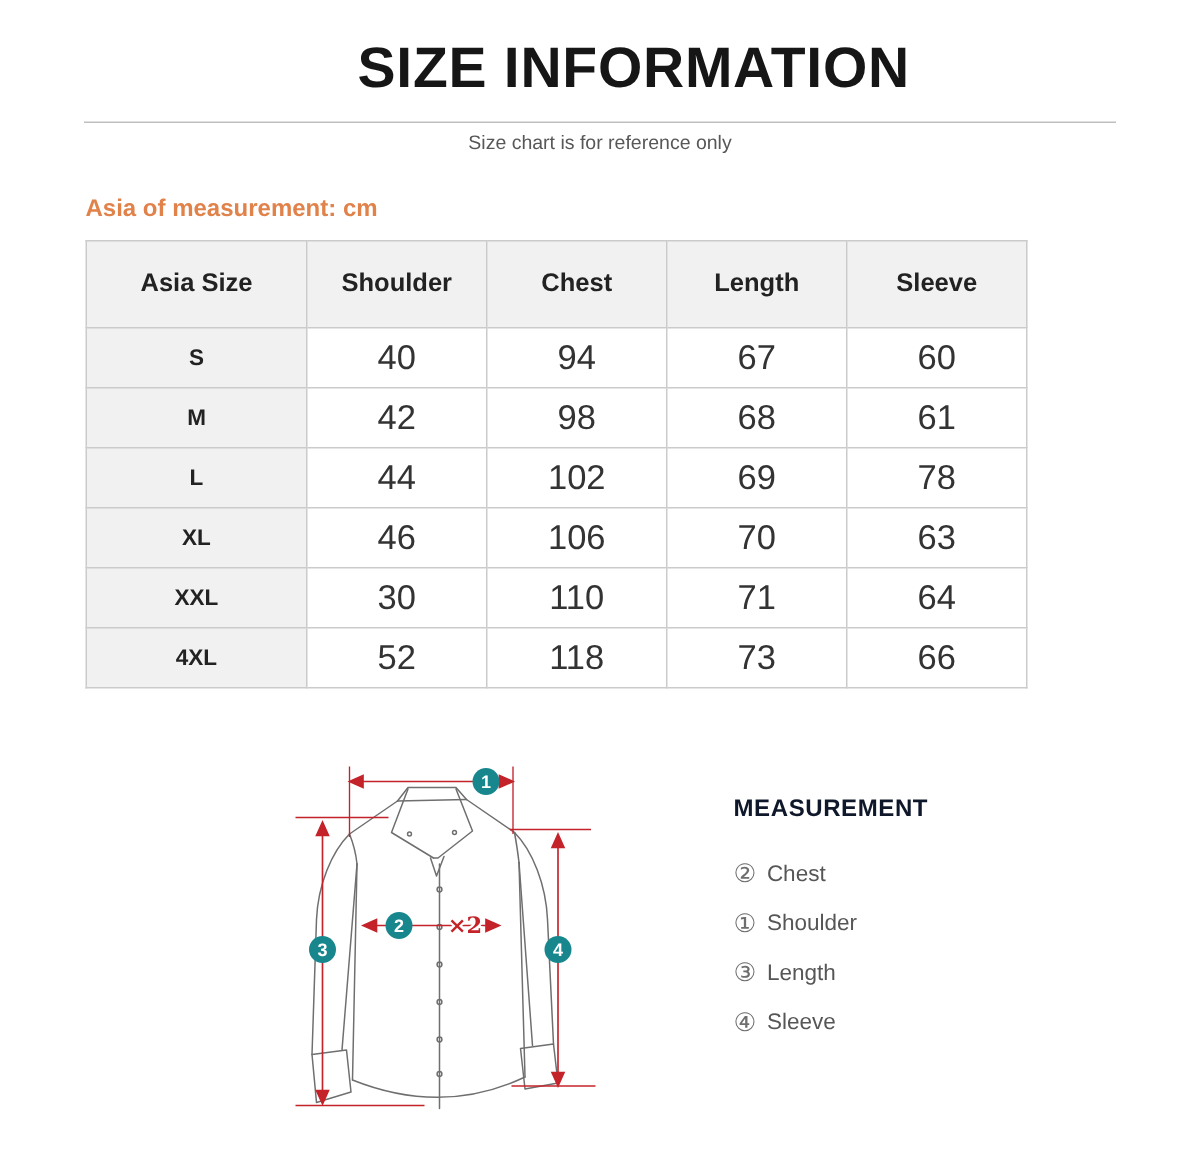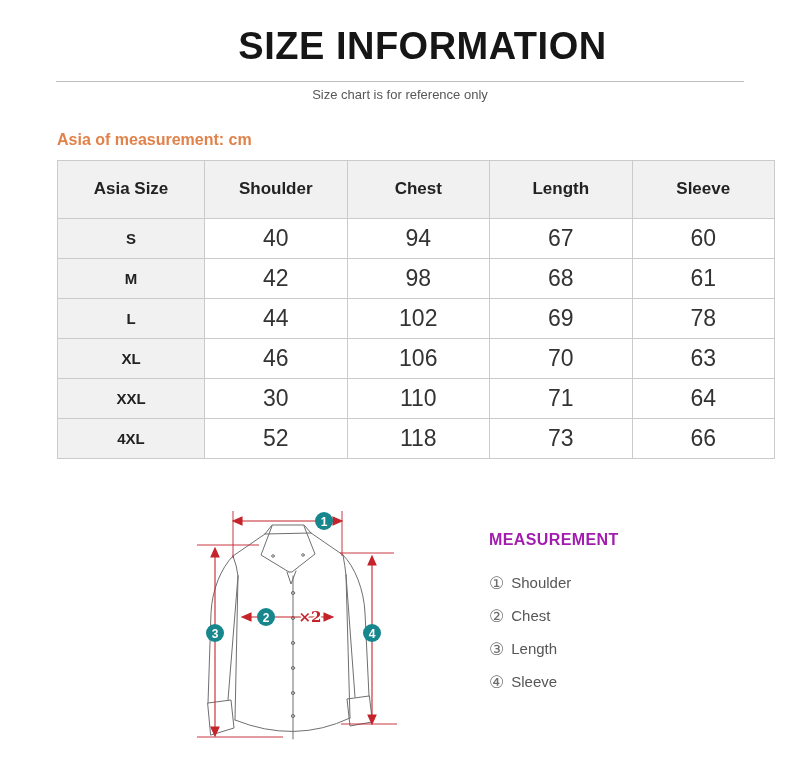--- a/index.html
+++ b/index.html
@@ -29,21 +29,21 @@
   }
   .unit-note{
     margin:29px 0 11px 57px;
     font-size:16px;font-weight:700;
     color:#e0824a;
   }
   
   table.size-table{
     border-collapse:collapse;
     table-layout:fixed;
-    width:718px;margin-left:57px;
+    width:628px;margin-left:57px;
   }
   .size-table th,.size-table td{
     border:1px solid #cbcbcb;
     text-align:center;vertical-align:middle;
     padding:0;
   }
   .size-table thead th{
     height:57px;background:#f1f1f1;
     font-size:17px;font-weight:700;color:#222222;
   }
@@ -59,21 +59,21 @@
   .diagram{
     position:absolute;left:183px;top:498px;
     width:230px;height:262px;
   }
   
   .legend{
     position:absolute;left:489px;top:531px;width:260px;
   }
   .legend-heading{
     margin:0 0 26px;
-    font-size:16px;font-weight:700;color:#a21caf;
+    font-size:16px;font-weight:700;color:#0f172a;
     letter-spacing:.4px;
   }
   .legend-list{list-style:none;margin:0;padding:0;}
   .legend-item{
     margin:0 0 17px;
     font-size:15px;color:#565656;line-height:16px;
   }
   .legend-marker{
     font-family:"DejaVu Sans",sans-serif;
     font-size:17px;color:#6e6e6e;
@@ -241,20 +241,20 @@
       <g>
         <circle cx="189" cy="135" r="9" fill="#17878d"></circle>
         <text x="189" y="139.5" fill="#ffffff">4</text>
       </g>
     </g>
   </svg>
 
   <div class="legend">
     <h2 class="legend-heading">MEASUREMENT</h2>
     <ul class="legend-list">
+        <li class="legend-item"><span class="legend-marker">②</span><span>Chest</span></li>
         <li class="legend-item"><span class="legend-marker">①</span><span>Shoulder</span></li>
-        <li class="legend-item"><span class="legend-marker">②</span><span>Chest</span></li>
         <li class="legend-item"><span class="legend-marker">③</span><span>Length</span></li>
         <li class="legend-item"><span class="legend-marker">④</span><span>Sleeve</span></li>
       </ul>
   </div>
 
 </div>
 
 </body></html>

